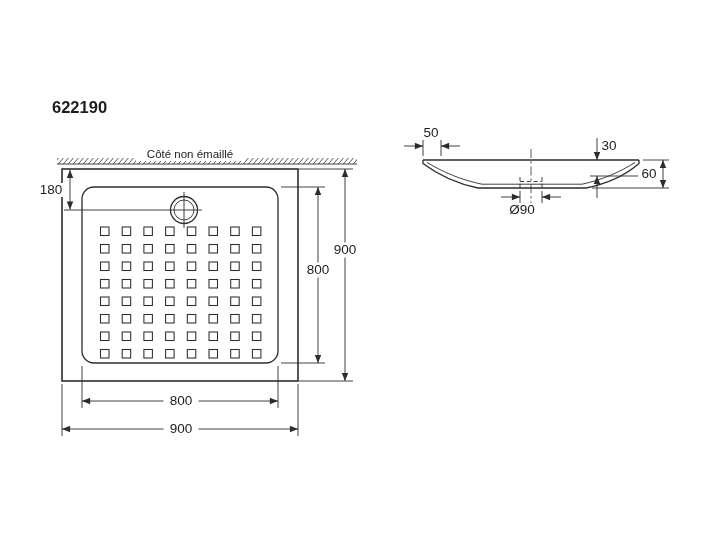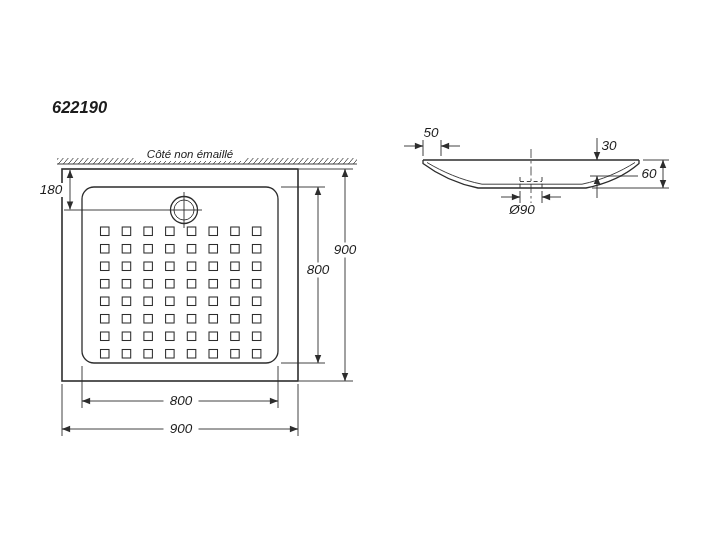--- a/index.html
+++ b/index.html
@@ -8,21 +8,20 @@
     background: #ffffff;
     width: 726px;
     height: 544px;
     overflow: hidden;
   }
   .stage {
     position: relative;
     width: 726px;
     height: 532px;
     background: var(--bg-color, #ffffff);
-    font-style: italic;
   }
   svg { display: block; }
   .ln        { stroke: var(--line-color, #2d2d2d); fill: none; stroke-linecap: butt; }
   .ln-thin   { stroke-width: 0.9; }
   .ln-med    { stroke-width: 1.3; }
   .ln-thick  { stroke-width: 1.6; }
   .dash      { stroke-dasharray: 4 2.8; }
   .cline     { stroke-dasharray: 9 3 2.5 3; stroke-width: 0.8; }
   .fill-bg   { fill: var(--bg-color, #ffffff); }
   .wbg       { fill: var(--bg-color, #ffffff); stroke: none; }

